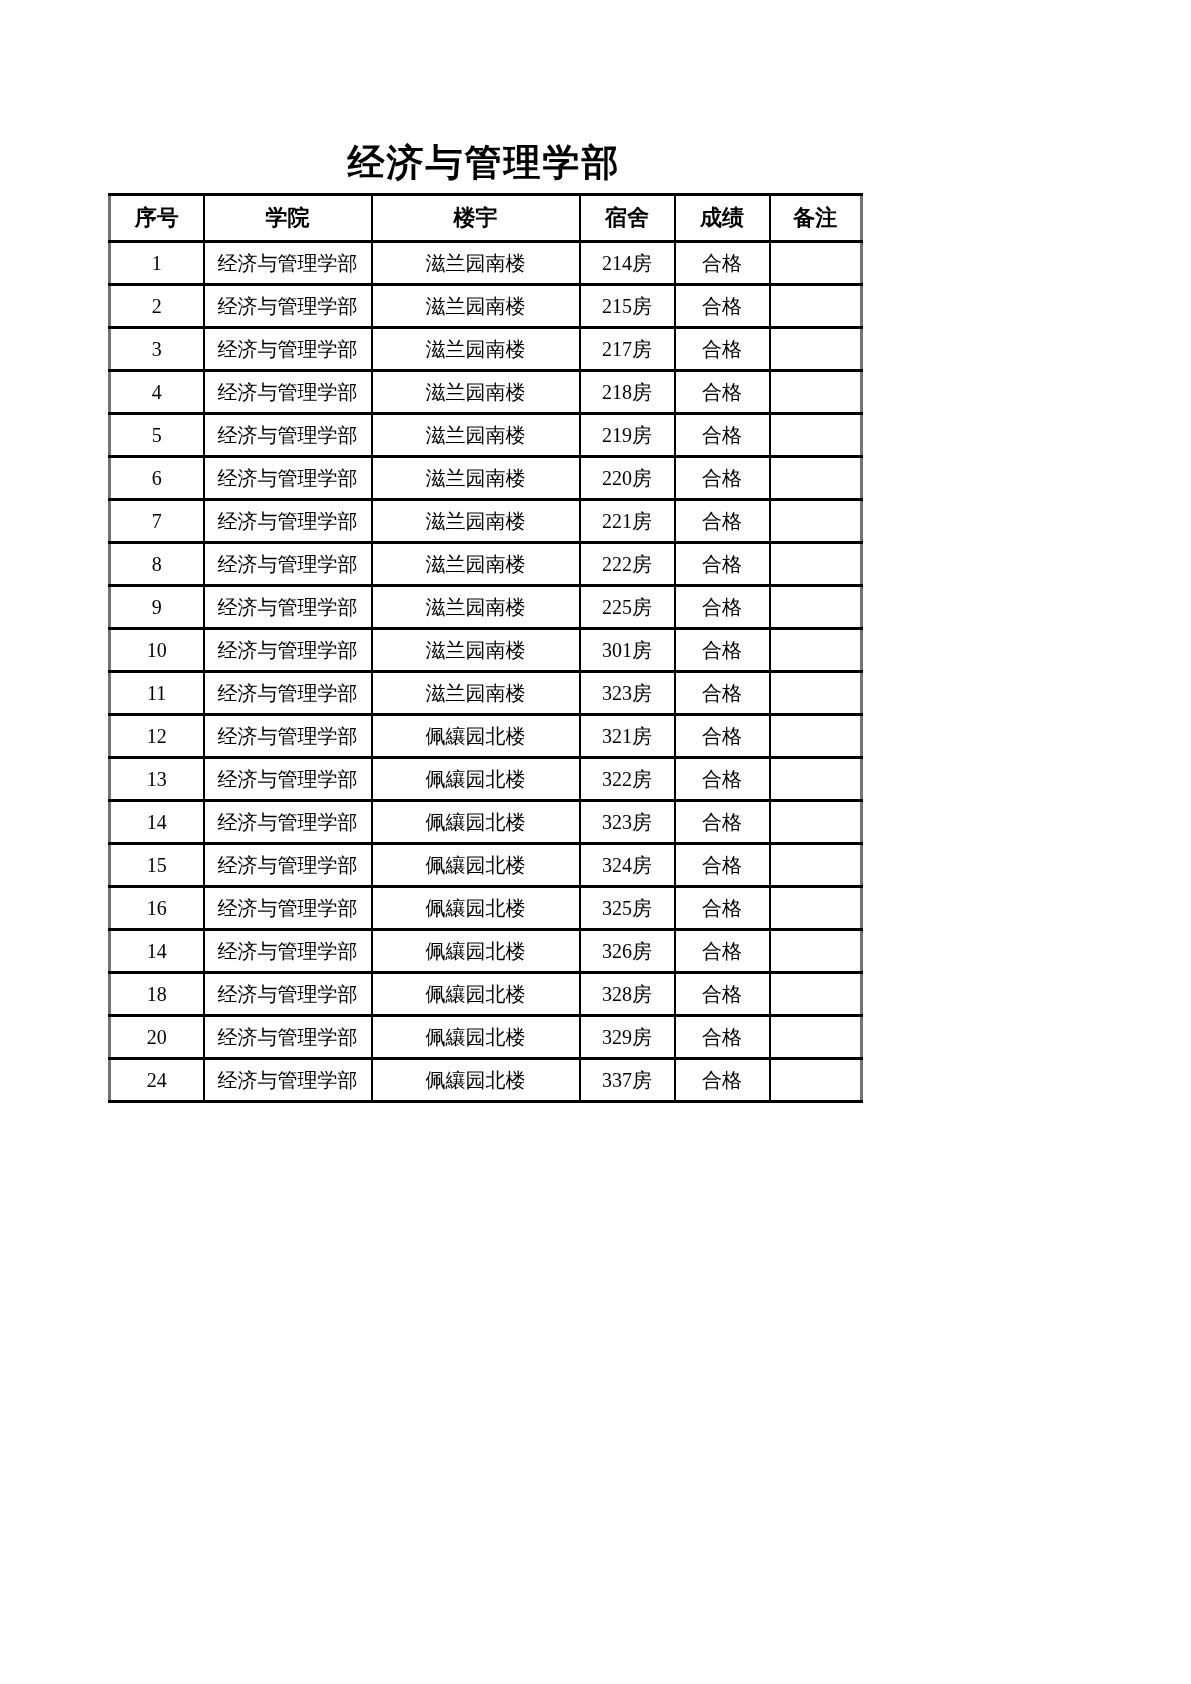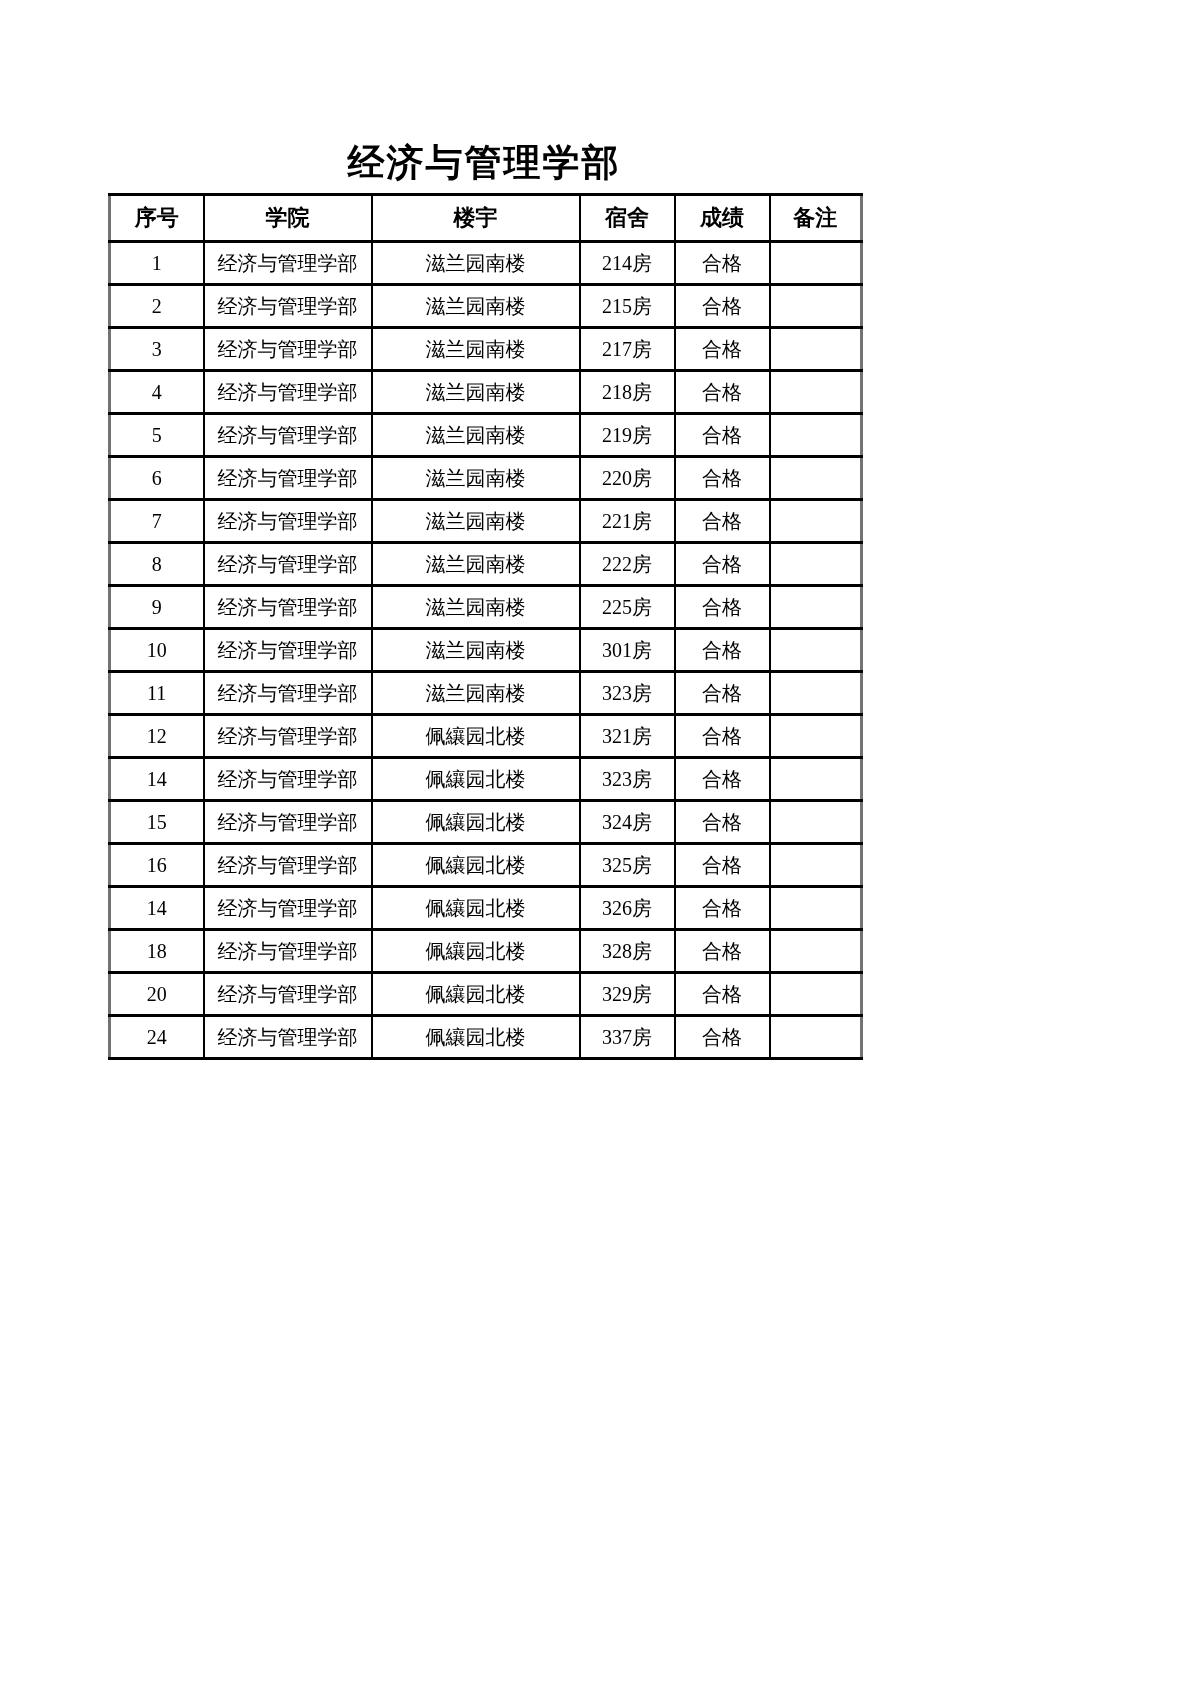--- a/index.html
+++ b/index.html
@@ -186,20 +186,28 @@
         </tr>
         <tr>
           <td class="cell-no">12</td>
           <td class="cell-college">经济与管理学部</td>
           <td class="cell-building">佩纕园北楼</td>
           <td class="cell-room">321房</td>
           <td class="cell-result">合格</td>
           <td class="cell-remark"></td>
         </tr>
         <tr>
+          <td class="cell-no">13</td>
+          <td class="cell-college">经济与管理学部</td>
+          <td class="cell-building">佩纕园北楼</td>
+          <td class="cell-room">322房</td>
+          <td class="cell-result">合格</td>
+          <td class="cell-remark"></td>
+        </tr>
+        <tr>
           <td class="cell-no">14</td>
           <td class="cell-college">经济与管理学部</td>
           <td class="cell-building">佩纕园北楼</td>
           <td class="cell-room">323房</td>
           <td class="cell-result">合格</td>
           <td class="cell-remark"></td>
         </tr>
         <tr>
           <td class="cell-no">15</td>
           <td class="cell-college">经济与管理学部</td>

